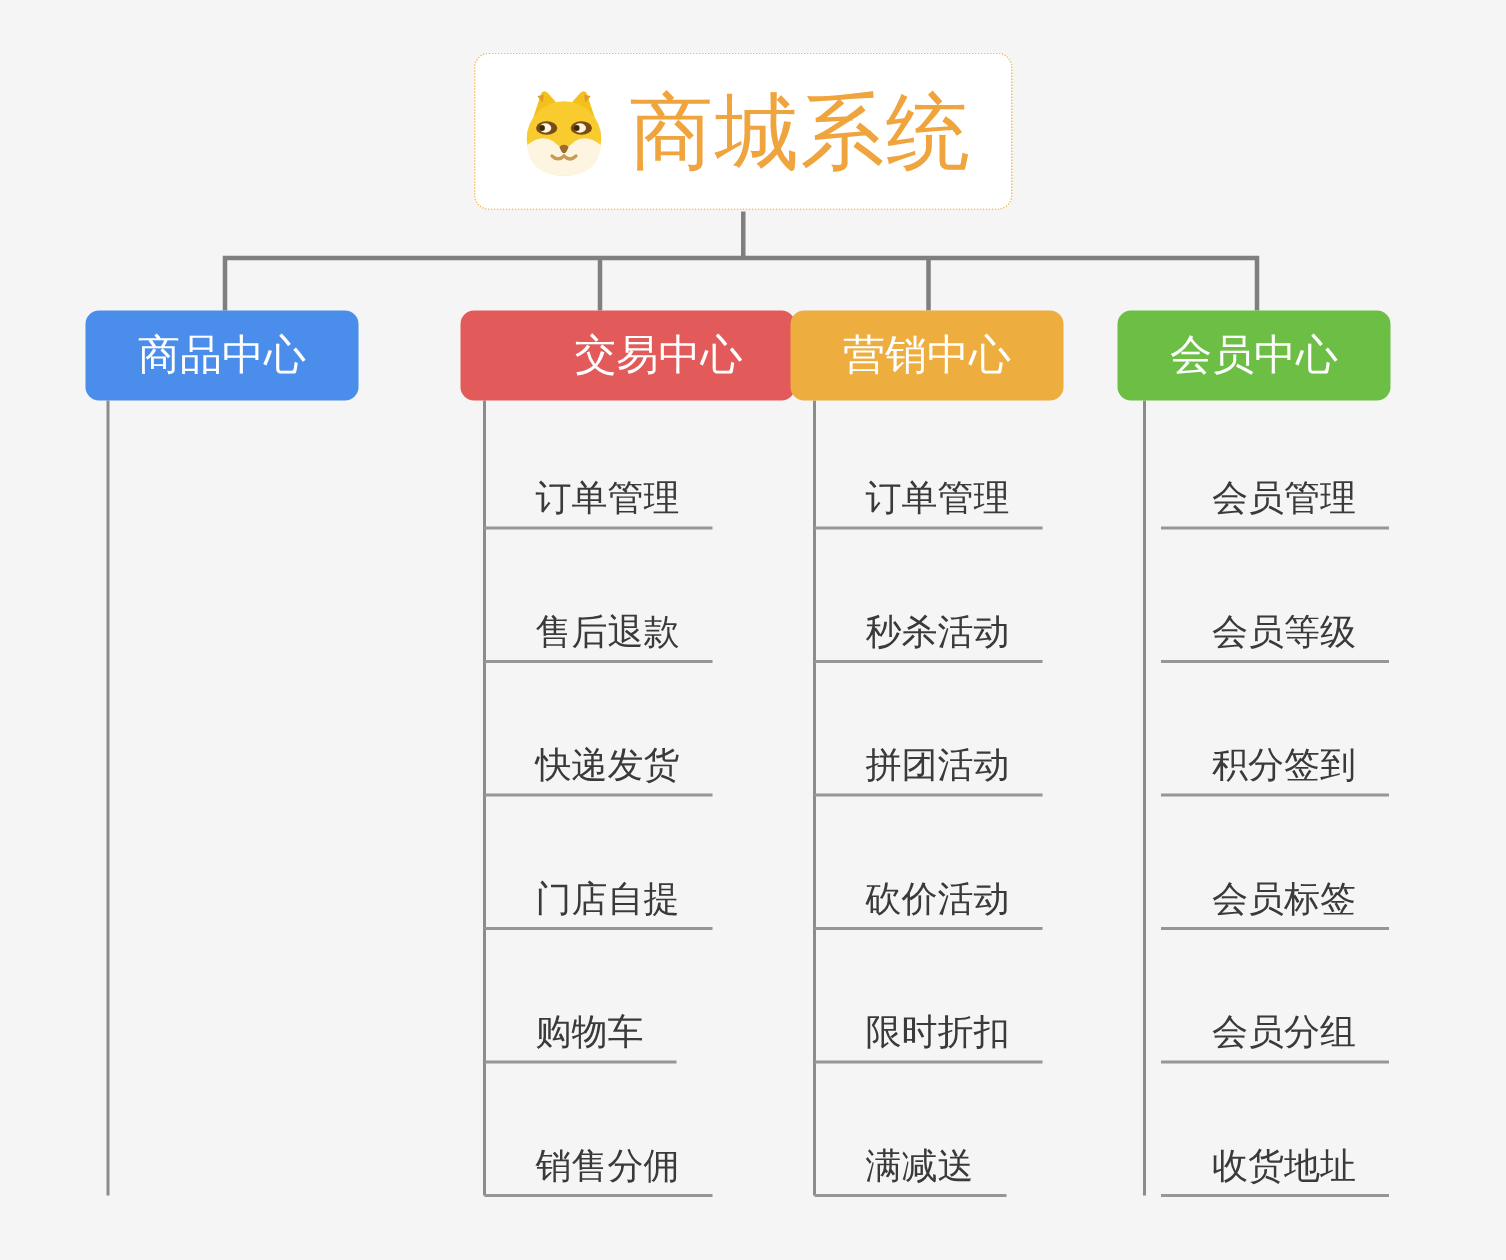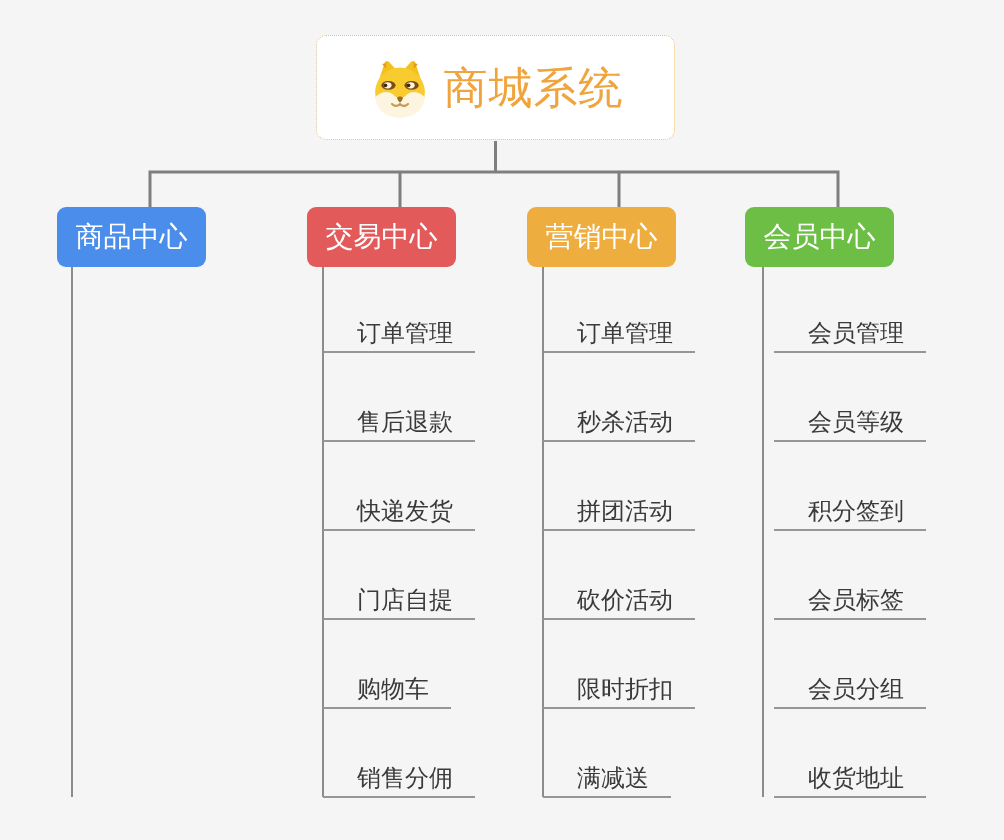--- a/index.html
+++ b/index.html
@@ -24,30 +24,30 @@
   
   .root-node{
     position:absolute;left:316px;top:35px;width:359px;height:105px;
     box-sizing:border-box;
     background:#ffffff;
     border:1px dotted var(--root-border,#f2bd62);
     border-radius:10px;
     display:flex;align-items:center;justify-content:center;gap:12px;
   }
   .root-title{
-    font-size:44px;line-height:1;
+    font-size:56px;line-height:1;
     color:var(--root-title,#f0a43d);
     letter-spacing:1px;
     white-space:nowrap;
   }
   .root-icon{width:64px;height:64px;flex:0 0 auto;}
 
   
   .branch{
-    position:absolute;top:207px;width:149px;height:60px;
+    position:absolute;top:207px;width:182px;height:60px;
     border-radius:9px;
     display:flex;align-items:center;justify-content:center;
     color:#ffffff;font-size:28px;white-space:nowrap;
   }
   .b0{left:57px;} .b1{left:307px;} .b2{left:527px;align-items:center;} .b3{left:745px;}
 
   
   .leaf-col{position:absolute;top:313px;}
   .c0{left:72px;} .c1{left:323px;} .c2{left:543px;} .c3{left:763px;padding-left:11px;}
   .leaf{
@@ -89,21 +89,21 @@
       <circle cx="45.5" cy="33" r="2.2" fill="#3f2a08"></circle>
       <path d="M32.5 47 q3.5 -3 7 0 q-1.8 5 -3.5 5 q-1.7 0 -3.5 -5 z" fill="#9c6b33"></path>
       <path d="M27 54 q4.5 4.5 9 0 q4.5 4.5 9 0" stroke="#c69c55" stroke-width="2.4" fill="none" stroke-linecap="round"></path>
     </svg>
     <span class="root-title">商城系统</span>
   </div>
 
   <div class="branch b0" style="background: rgb(75, 141, 234);">
     <span>商品中心</span>
   </div>
-  <div class="branch b1" style="background: rgb(227, 90, 90);">
+  <div class="branch b1" style="background: rgb(227, 90, 90); padding-left: 41px;">
     <span>交易中心</span>
   </div>
   <div class="branch b2" style="background: rgb(238, 174, 63);">
     <span>营销中心</span>
   </div>
   <div class="branch b3" style="background: rgb(108, 190, 69);">
     <span>会员中心</span>
   </div>
 
 

